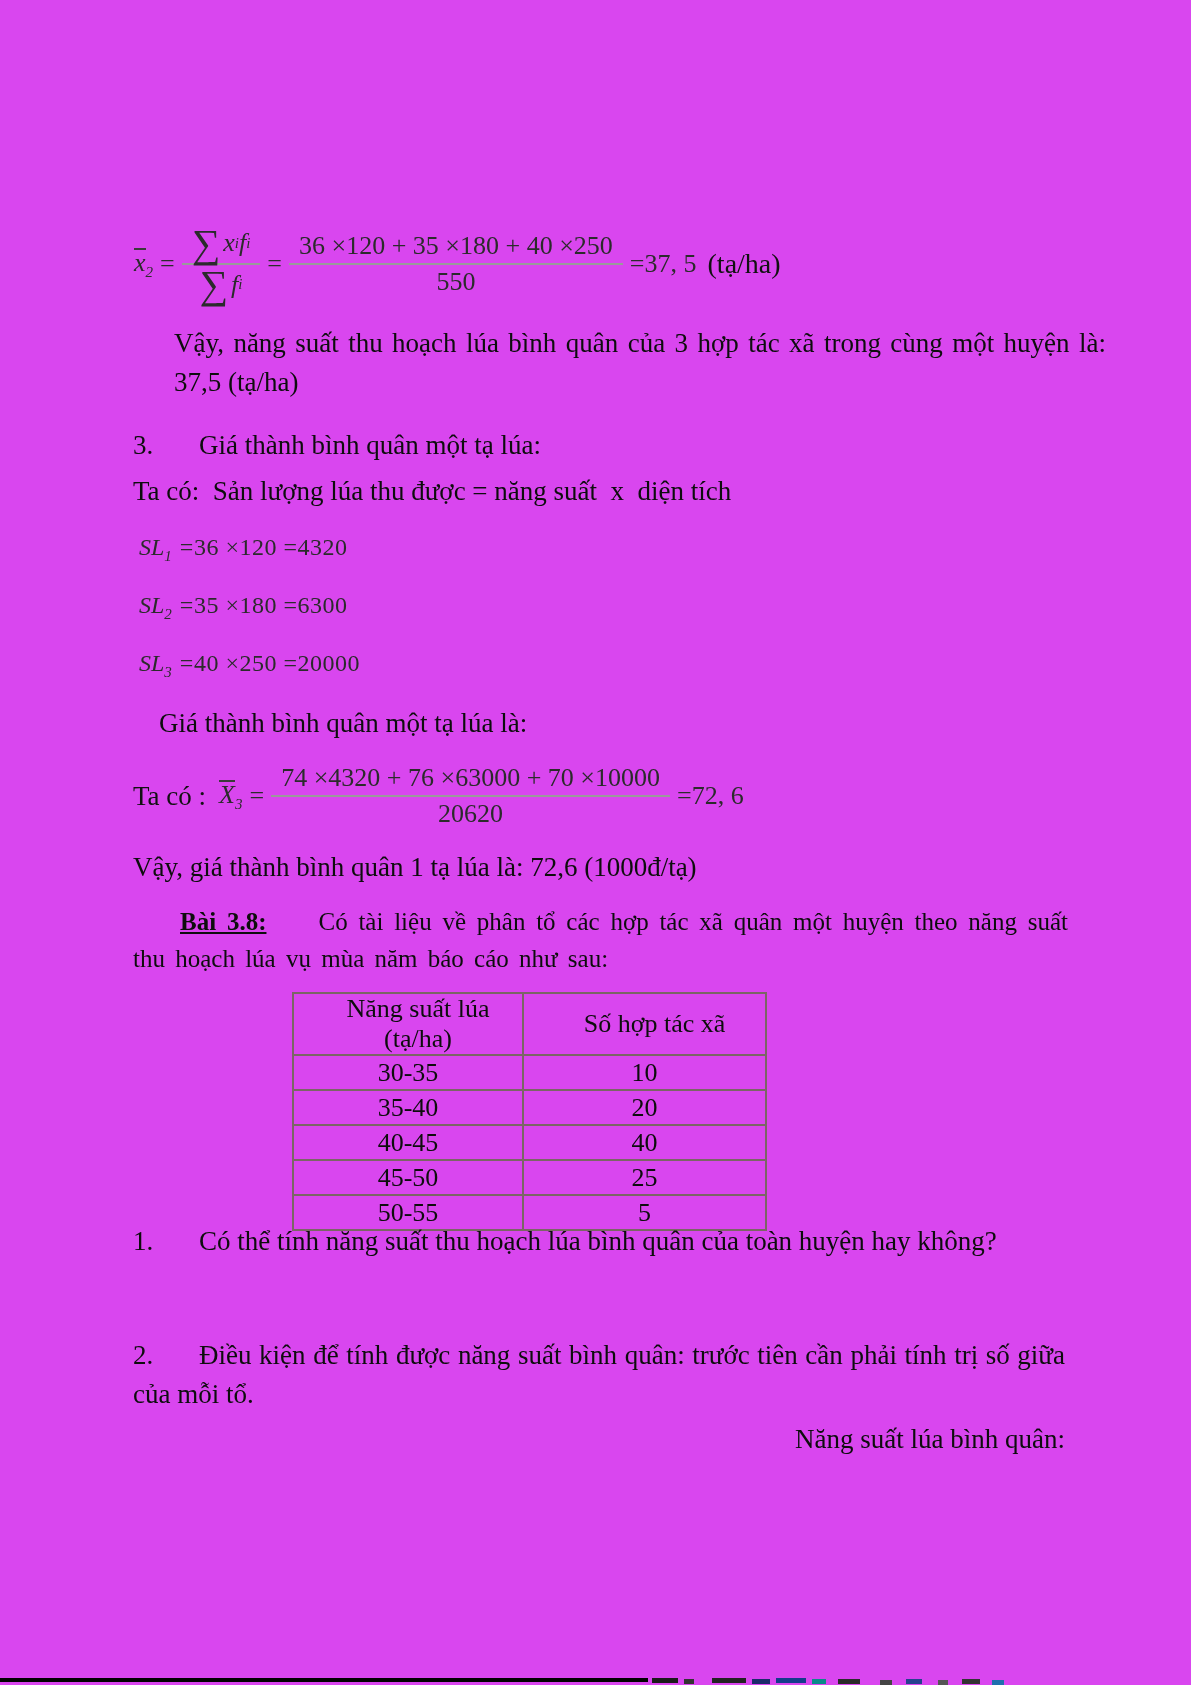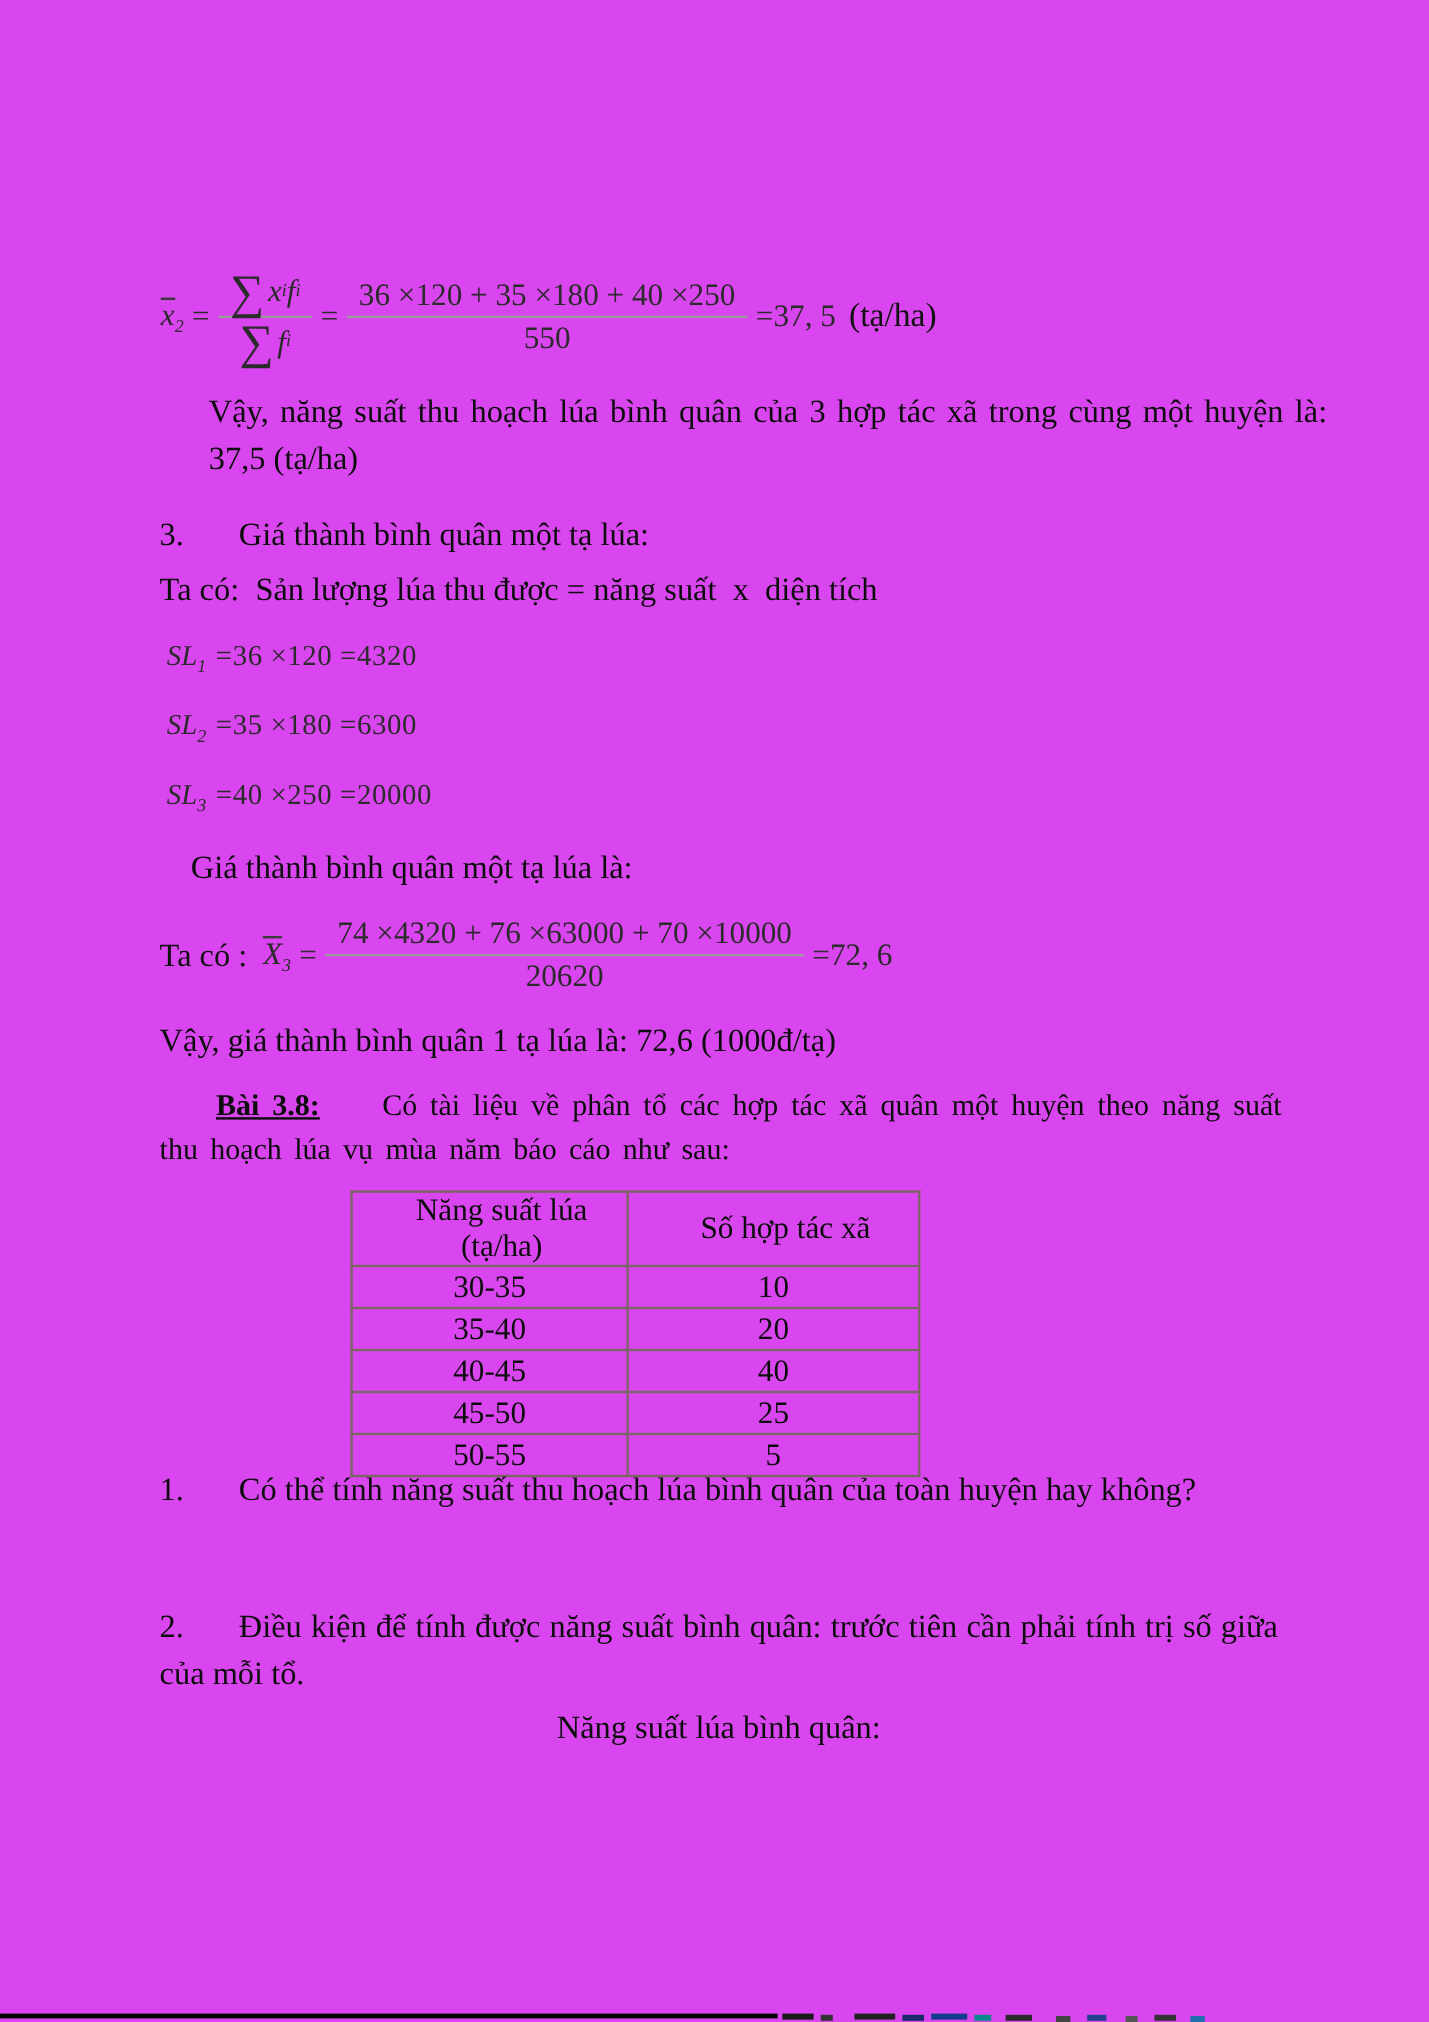--- a/index.html
+++ b/index.html
@@ -149,21 +149,21 @@
 
   <div class="abs para" style="top:1222px; left:133px; width:932px;">
     <span class="qnum">1.</span><span class="qtab"></span><span>Có thể tính năng suất thu hoạch lúa bình quân của toàn huyện hay không?</span>
   </div>
 
 
   <div class="abs para" style="top:1336px; left:133px; width:932px;">
     <span class="qnum">2.</span><span class="qtab"></span><span>Điều kiện để tính được năng suất bình quân: trước tiên cần phải tính trị số giữa của mỗi tổ.</span>
   </div>
 
-  <div class="abs para" style="top:1420px; left:133px; width:932px; text-align:center;">Năng suất lúa bình quân:</div>
+  <div class="abs para" style="top:1420px; left:133px; width:932px; text-align:right;">Năng suất lúa bình quân:</div>
 
   <div>
     <div class="foot-bar" style="left:0; top:1678px; width:648px; height:4px;"></div>
     <span class="frag" style="left:652px; top:1678px; width:26px; background:#1a1a1a;"></span>
     <span class="frag" style="left:684px; top:1679px; width:10px; background:#333;"></span>
     <span class="frag" style="left:712px; top:1678px; width:34px; background:#222;"></span>
     <span class="frag" style="left:752px; top:1679px; width:18px; background:#1b2a6b;"></span>
     <span class="frag" style="left:776px; top:1678px; width:30px; background:#143c8c;"></span>
     <span class="frag" style="left:812px; top:1679px; width:14px; background:#0a8a8a;"></span>
     <span class="frag" style="left:838px; top:1679px; width:22px; background:#2a2a2a;"></span>

